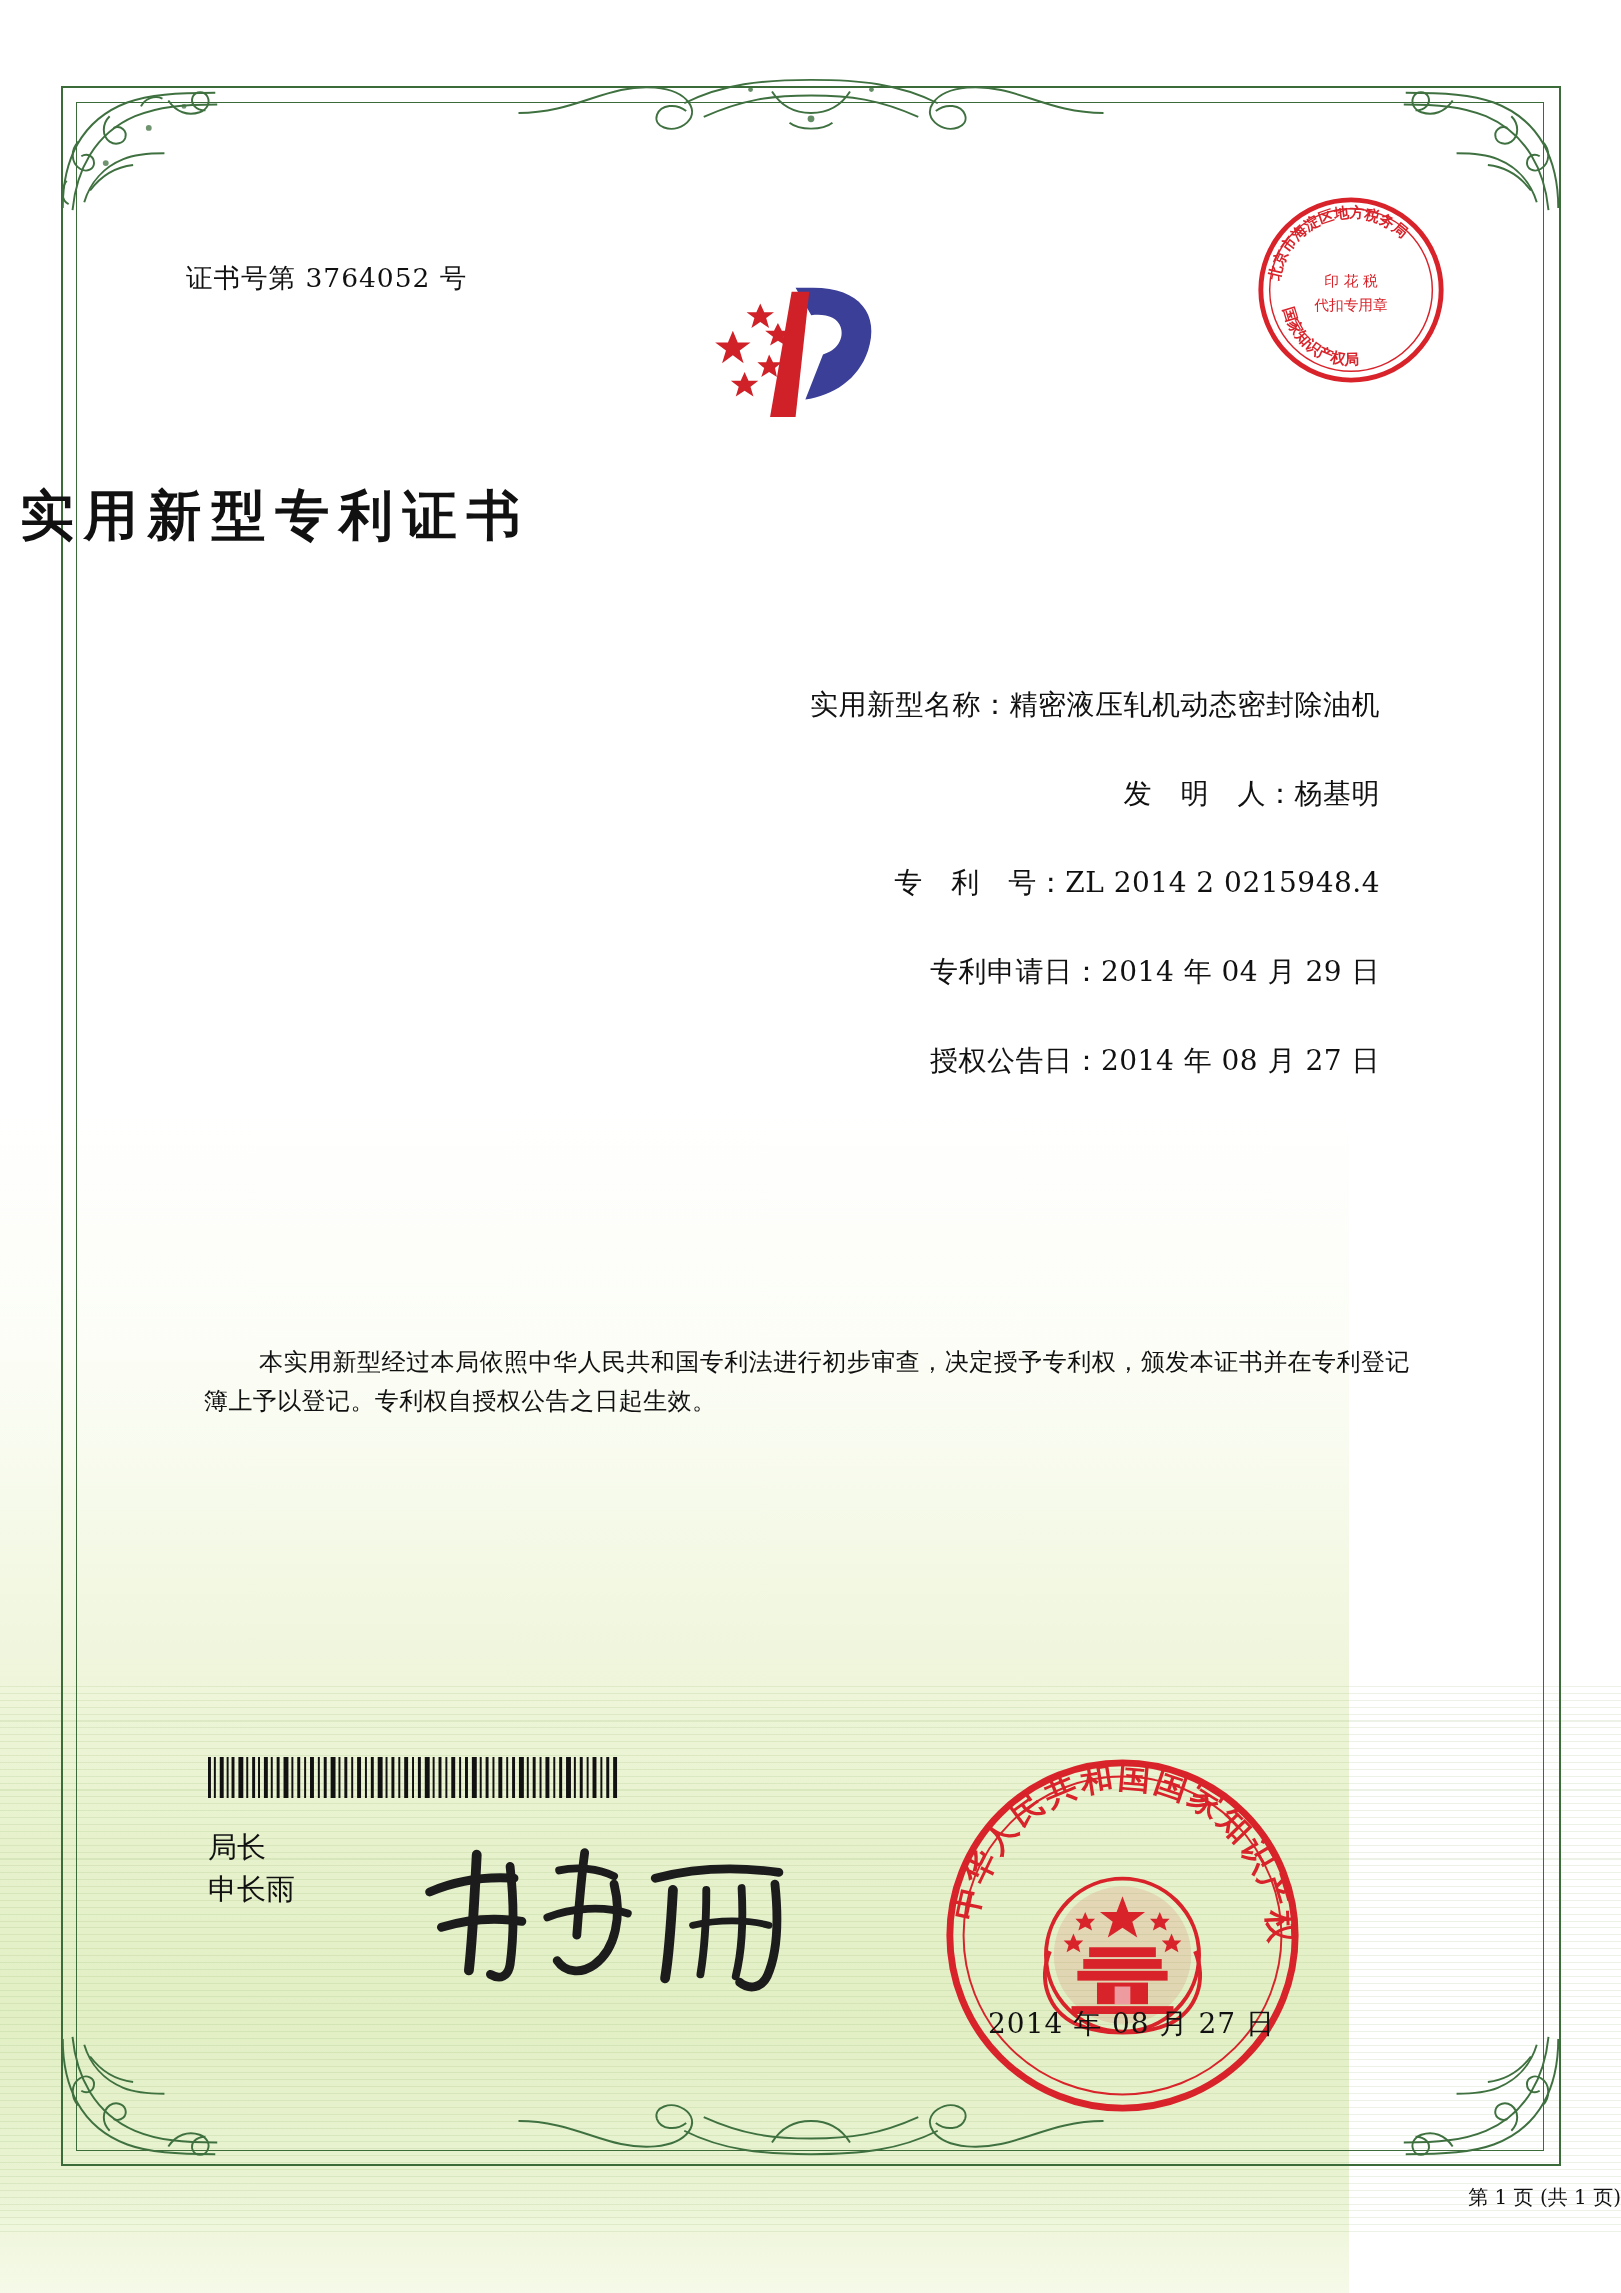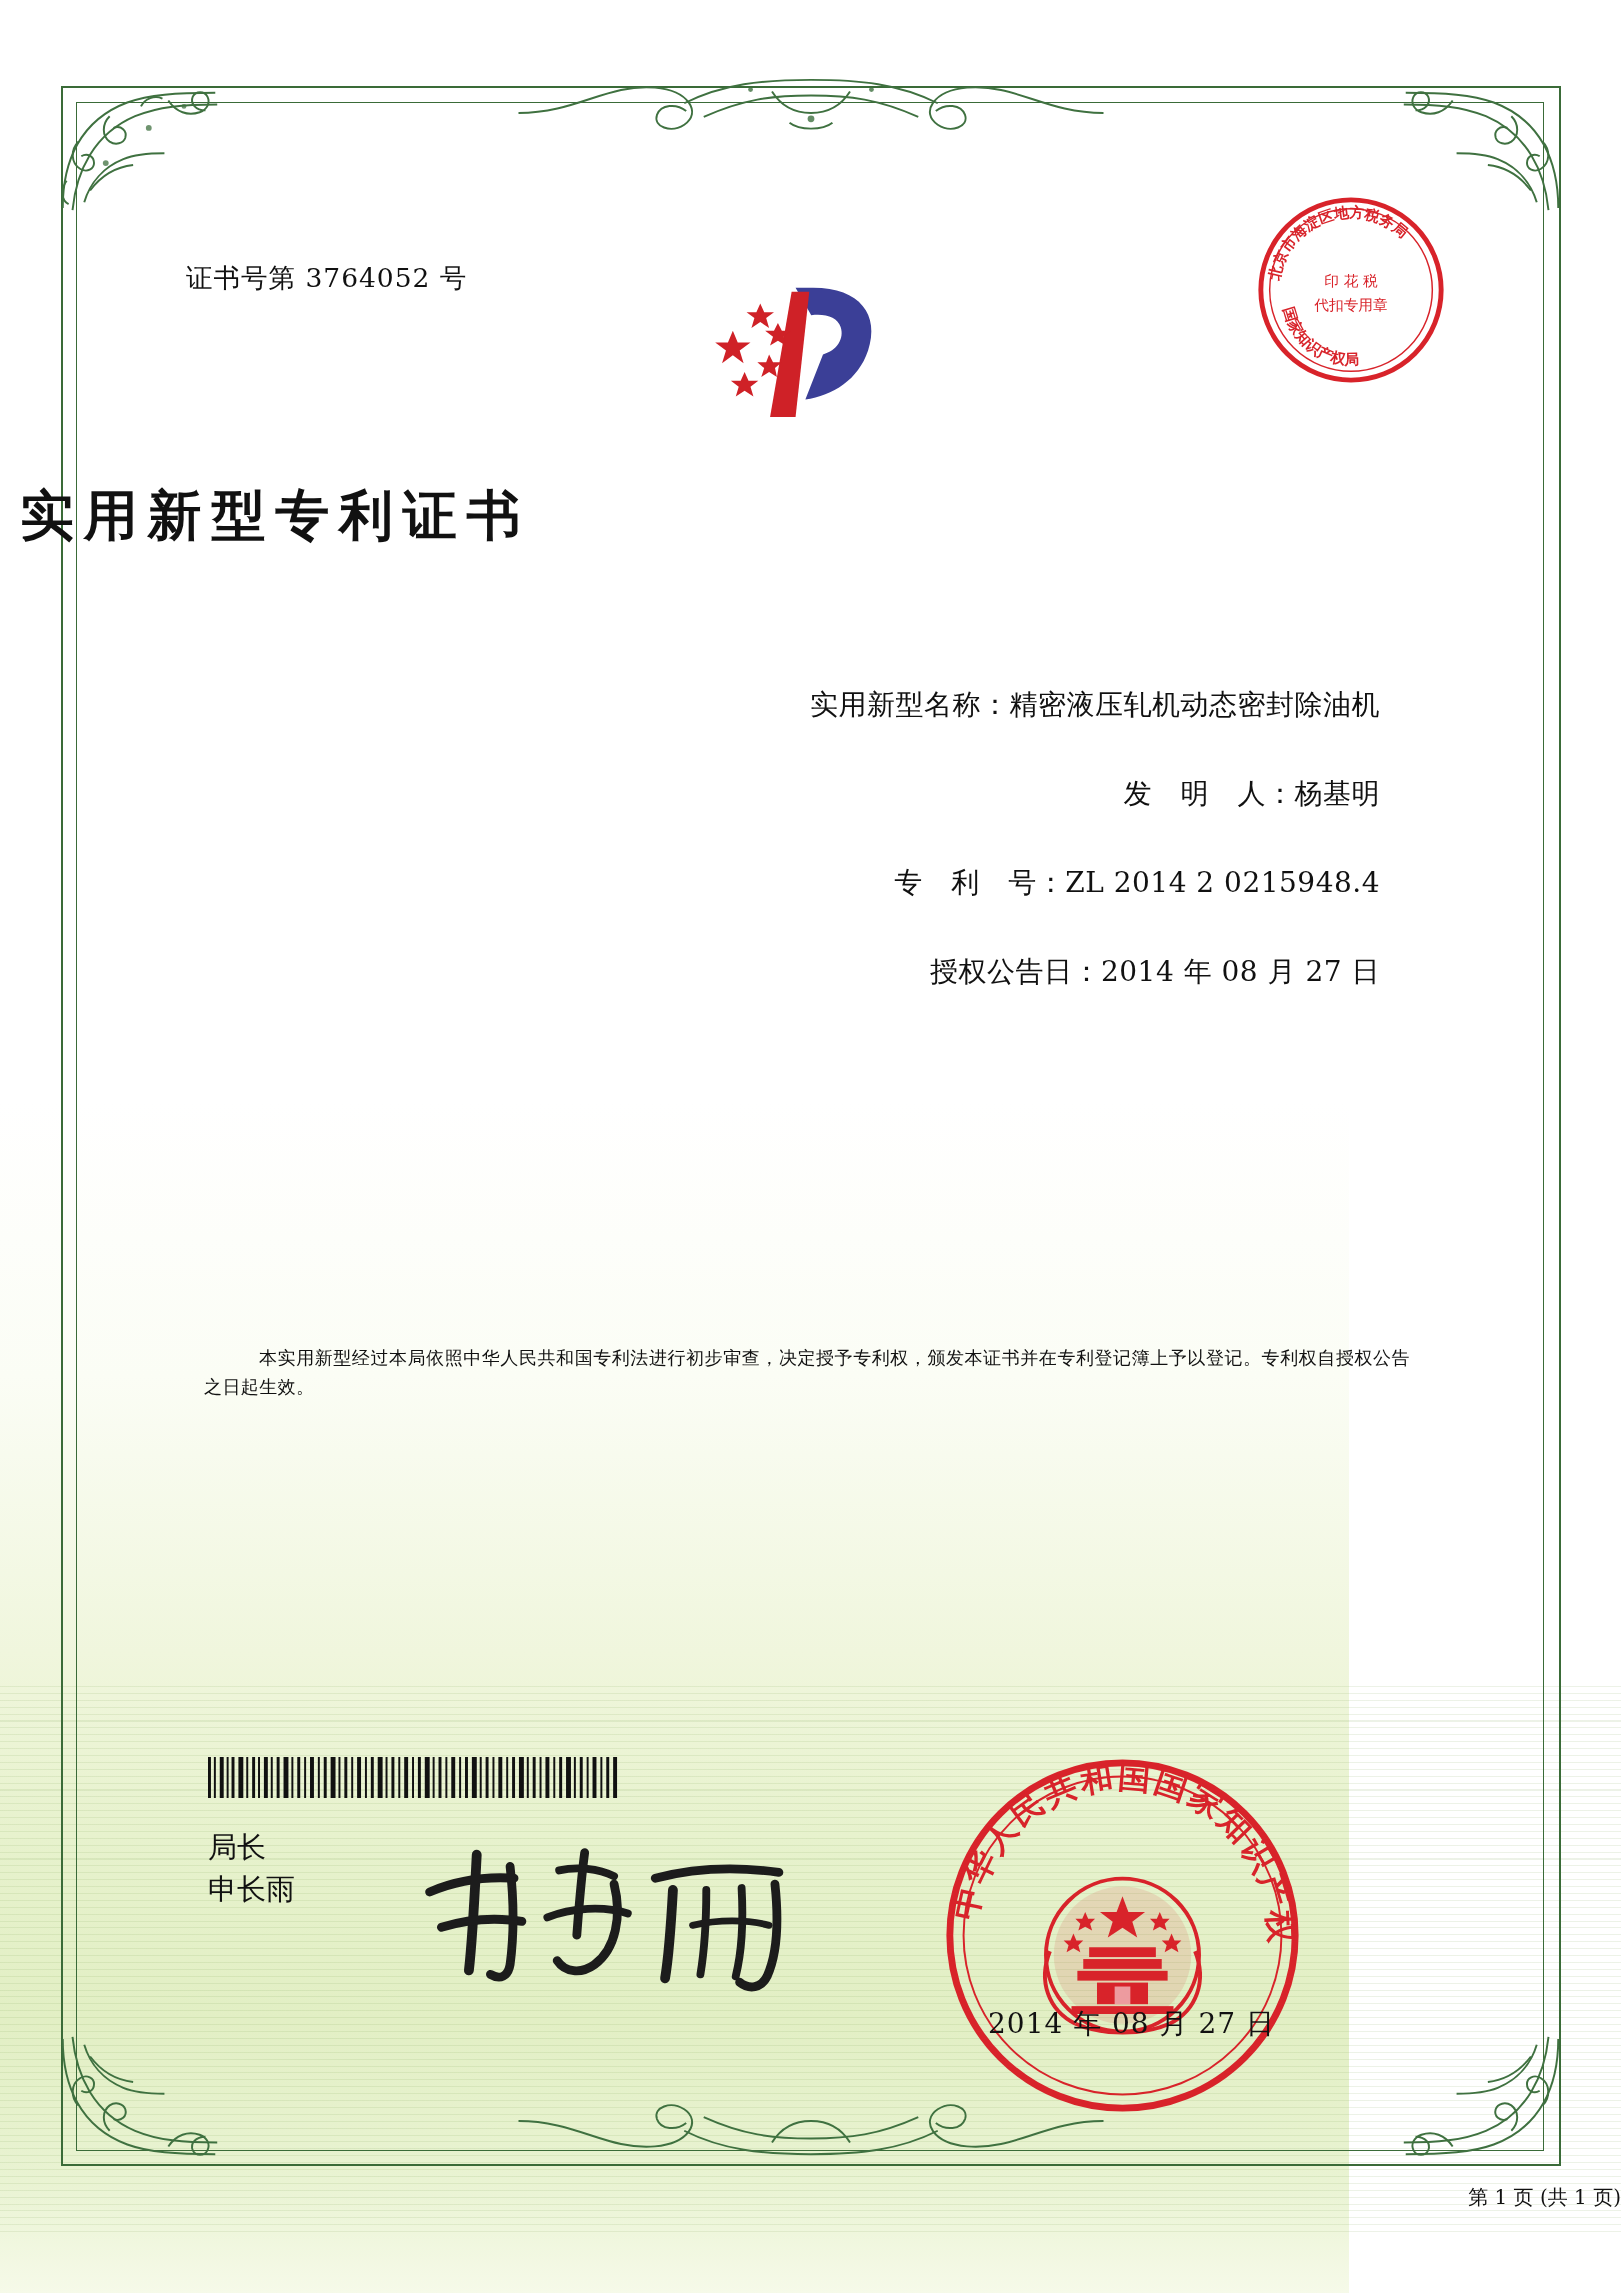--- a/index.html
+++ b/index.html
@@ -151,21 +151,21 @@
   }
   .field-value {
     display: inline-block;
   }
 
   
   .paragraphs {
     position: absolute;
     left: 204px; top: 1343px;
     width: 1206px;
-    font-size: 18px;
+    font-size: 24px;
     line-height: 1.62;
     color: #111;
     letter-spacing: 0.4px;
   }
   .paragraphs p {
     margin: 0 0 5.9px 0;
     text-indent: 55px;
     text-align: justify;
   }
 
@@ -360,20 +360,23 @@
 
   <div class="fields">
     <div class="field-row">
       <span class="field-label">实用新型名称：</span><span class="field-value">精密液压轧机动态密封除油机</span>
     </div>
     <div class="field-row">
       <span class="field-label">发　明　人：</span><span class="field-value">杨基明</span>
     </div>
     <div class="field-row">
       <span class="field-label">专　利　号：</span><span class="field-value">ZL 2014 2 0215948.4</span>
+    </div>
+    <div class="field-row">
+      <span class="field-label">专利申请日：</span><span class="field-value">2014 年 04 月 29 日</span>
     </div>
     <div class="field-row">
       <span class="field-label">授权公告日：</span><span class="field-value">2014 年 08 月 27 日</span>
     </div>
   </div>
 
   <div class="paragraphs">
     <p>本实用新型经过本局依照中华人民共和国专利法进行初步审查，决定授予专利权，颁发本证书并在专利登记簿上予以登记。专利权自授权公告之日起生效。</p>
   </div>
 

